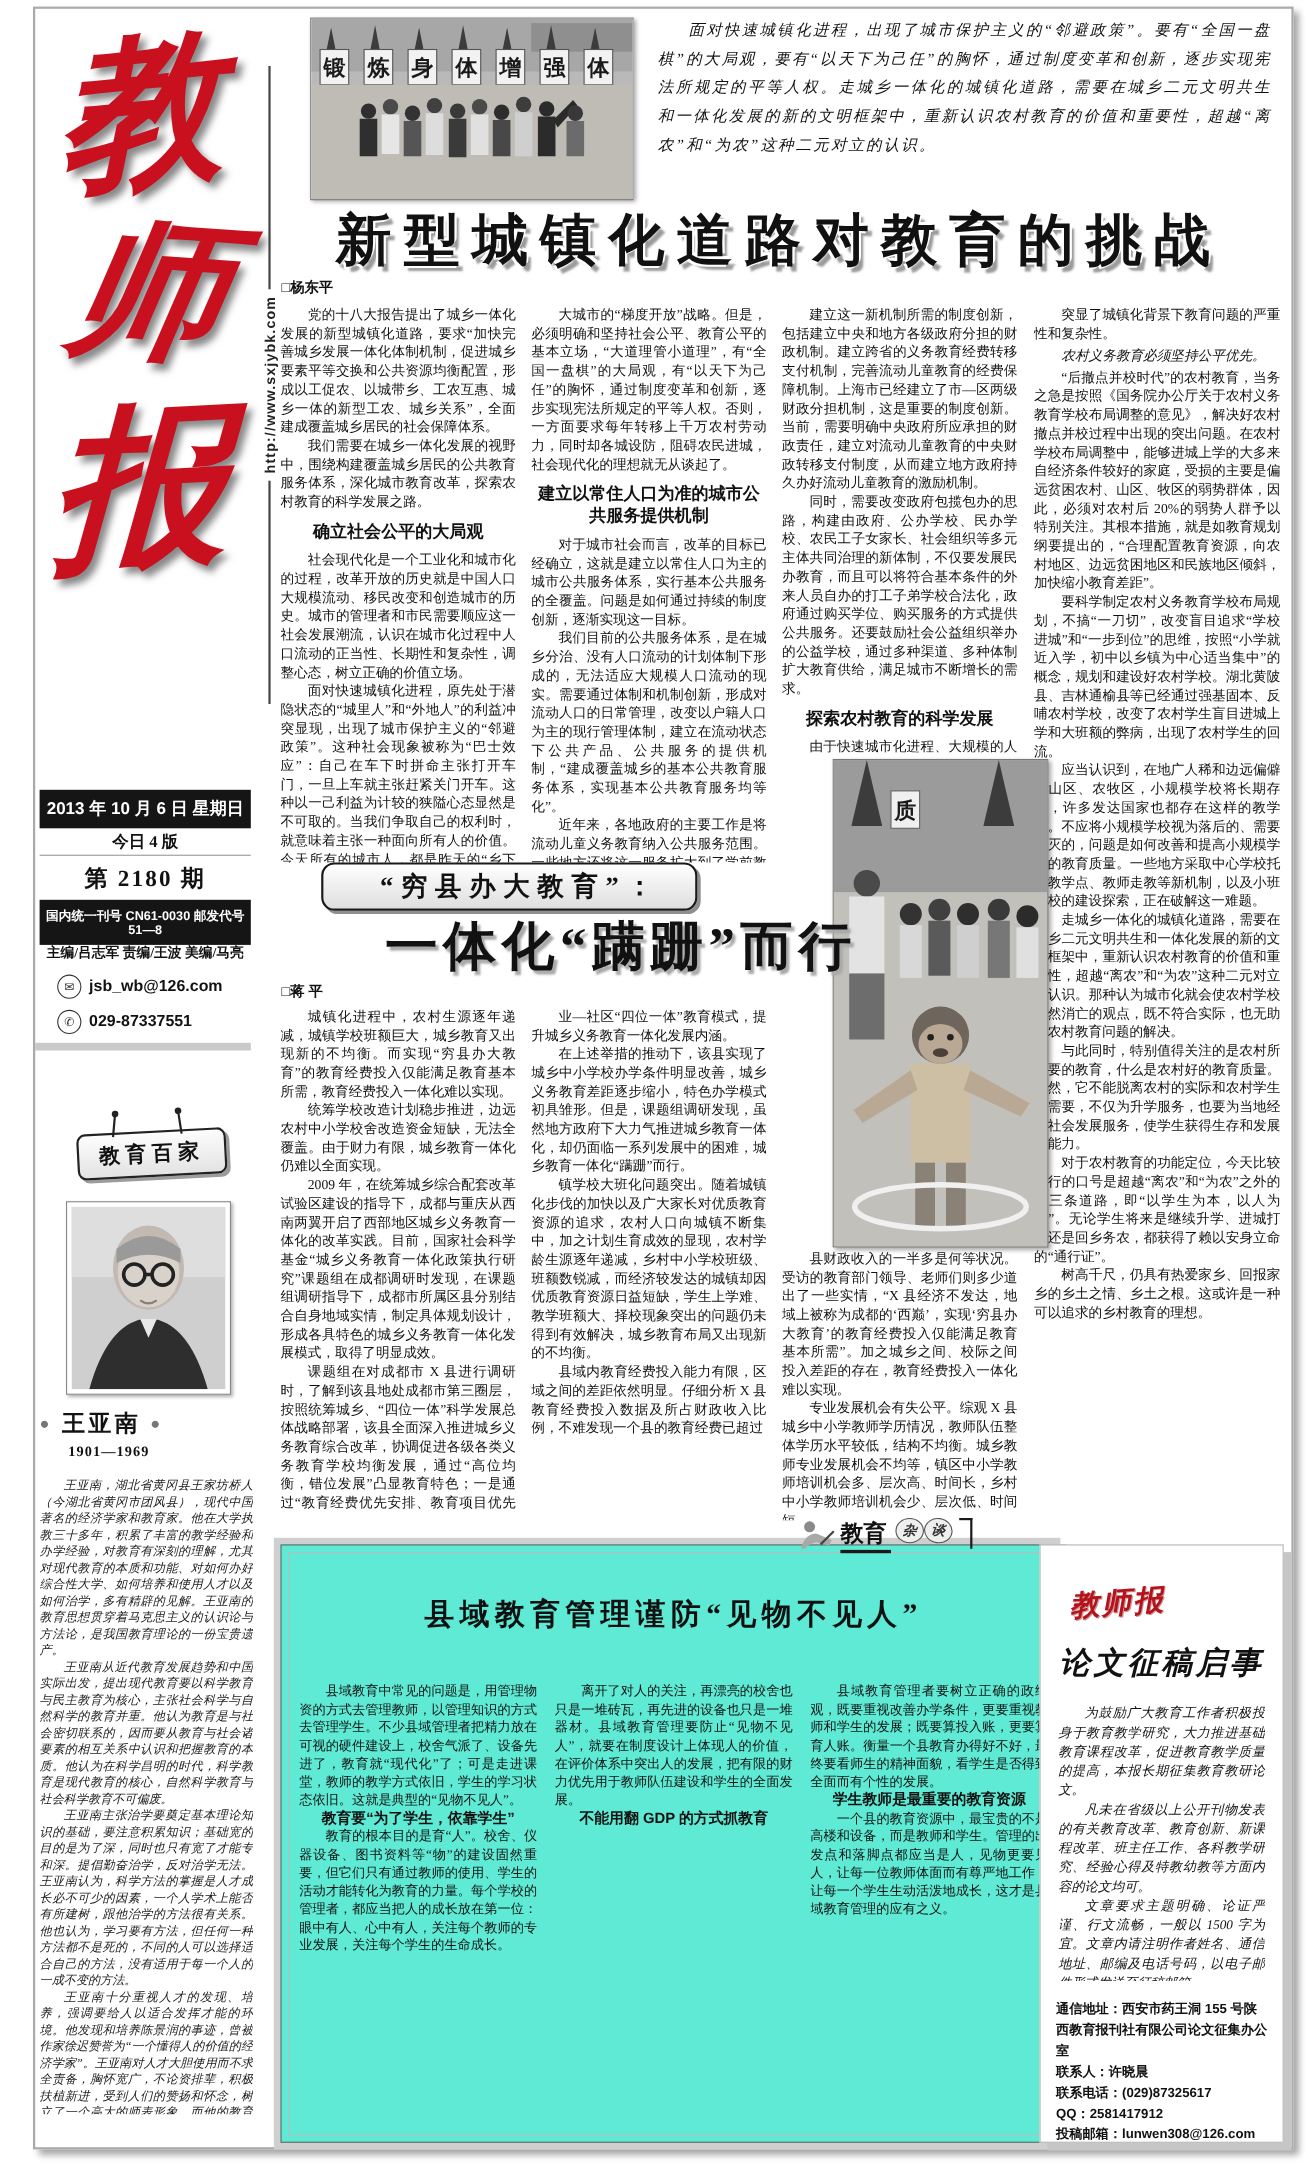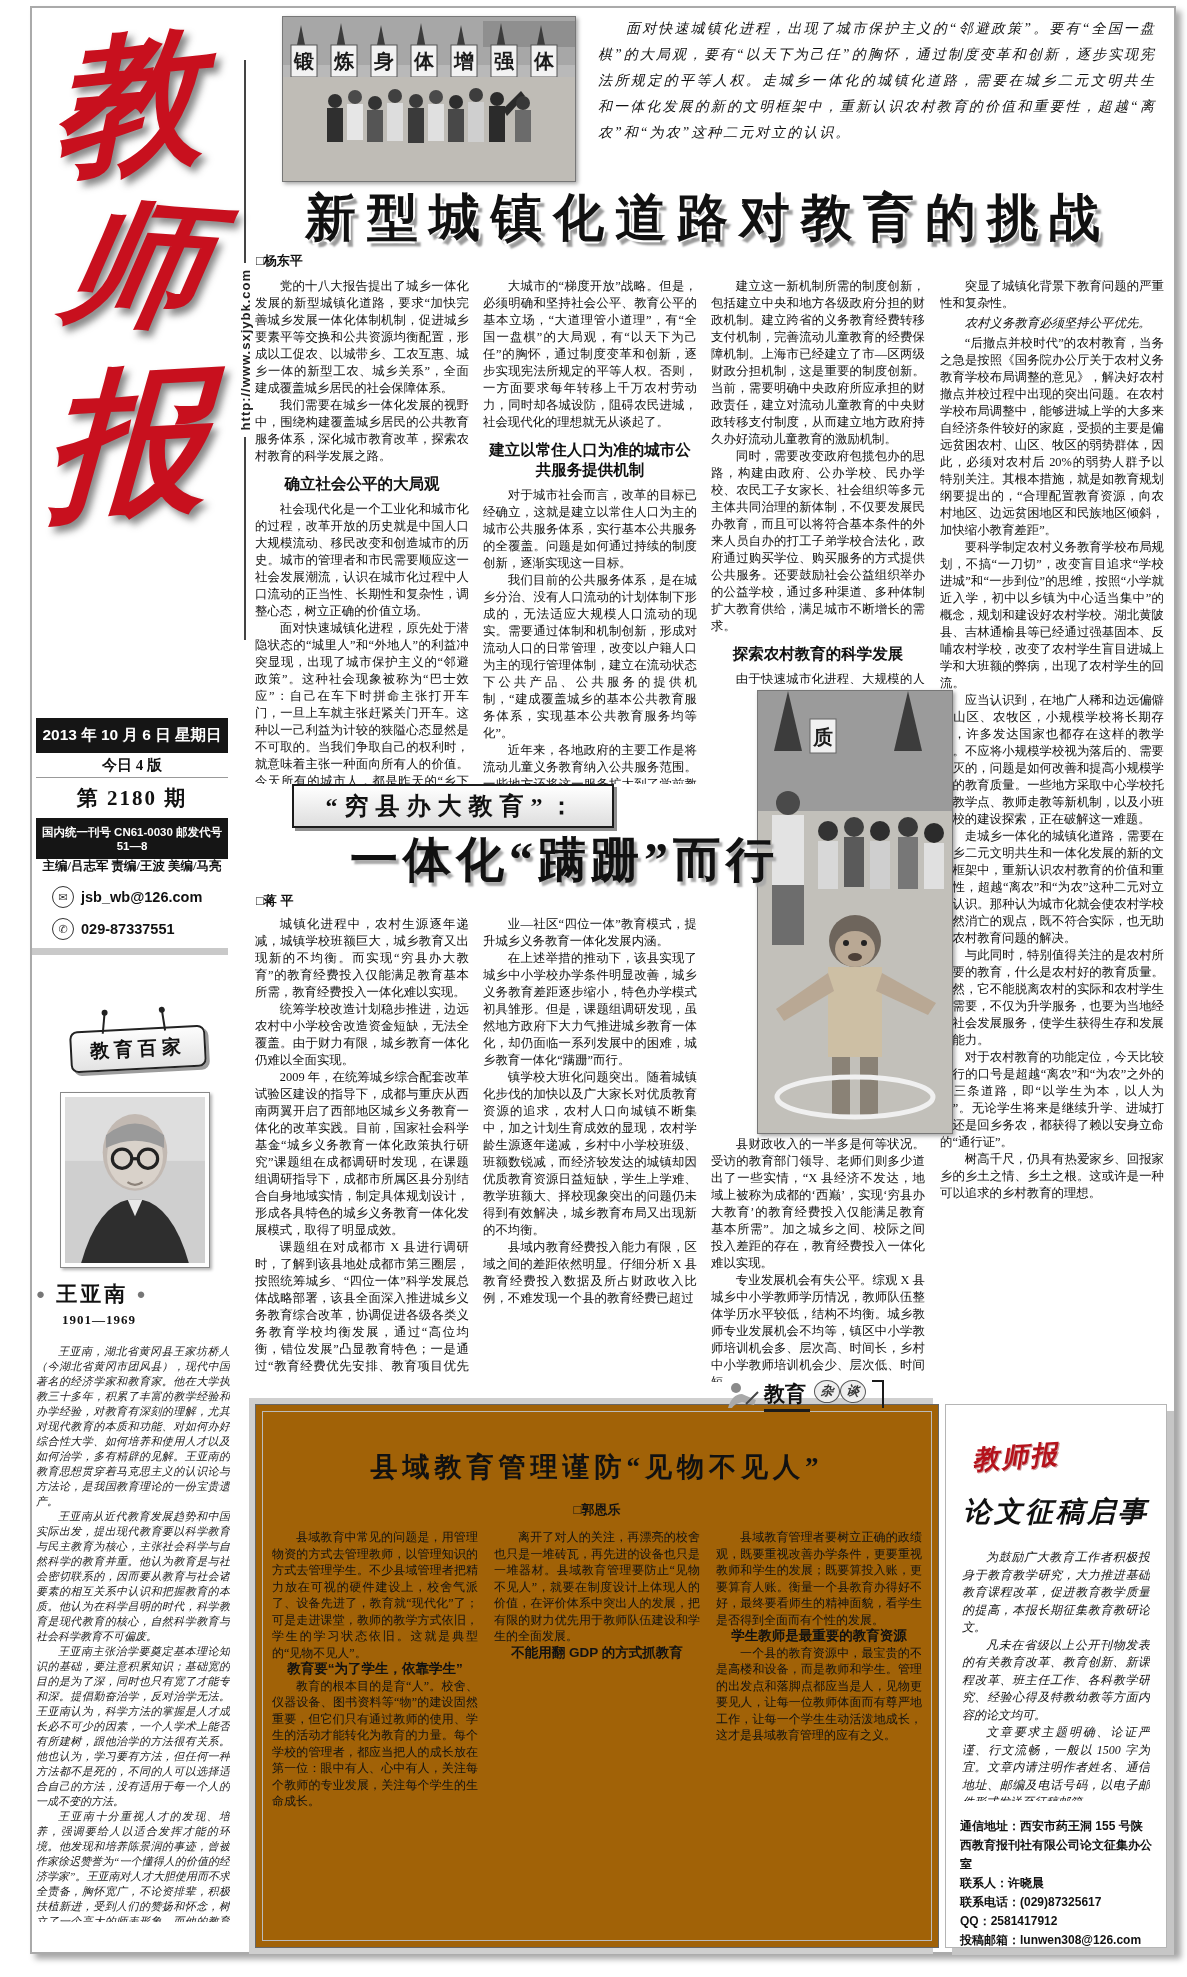--- a/index.html
+++ b/index.html
@@ -70,41 +70,41 @@
   .col .li-accent{font-style:italic;font-weight:normal;text-indent:2em;margin:3px 0;}
   .lead-col1{left:255px;top:278px;width:214px;height:506px;}
   .lead-col2{left:483px;top:278px;width:214px;height:506px;}
   .lead-col3{left:711px;top:278px;width:214px;height:406px;}
   .lead-col4{left:940px;top:278px;width:224px;height:1094px;}
   .hoop-photo{position:absolute;left:757px;top:690px;width:194px;height:442px;border:1px solid #777;
       box-shadow:2px 2px 4px rgba(0,0,0,.35);}
   .hoop-photo svg{display:block;width:100%;height:100%;}
 
   
-  .kicker-box{position:absolute;left:292px;top:784px;width:318px;height:40px;border:2px solid #1a1a1a;border-radius:0;
+  .kicker-box{position:absolute;left:292px;top:784px;width:318px;height:40px;border:2px solid #1a1a1a;border-radius:12px;
       background:linear-gradient(#ffffff,#dedede);box-shadow:3px 3px 0 #8f8f8f;display:flex;align-items:center;justify-content:center;
-      font-size:24px;font-weight:bold;letter-spacing:7px;white-space:nowrap;}
+      font-size:24px;font-weight:bold;letter-spacing:7px;white-space:nowrap;padding-left:20px;}
   .feature-headline{position:absolute;left:350px;top:828px;width:620px;font-size:48px;font-weight:900;letter-spacing:5px;
       white-space:nowrap;text-shadow:3px 4px 2px #a9a9a9;}
   .feature-byline{position:absolute;left:256px;top:892px;}
   .feat-col1{left:255px;top:916px;width:214px;height:460px;}
   .feat-col2{left:483px;top:916px;width:214px;height:460px;}
   .feat-col3{left:711px;top:1136px;width:214px;height:246px;}
 
   
   .essay-label{position:absolute;left:726px;top:1380px;display:flex;align-items:flex-start;gap:4px;z-index:5;}
   .essay-label .writer{width:34px;height:30px;}
   .lab-main{font-size:21px;font-weight:900;border-bottom:3px solid #1a1a1a;padding:0 4px 1px 0;
       font-family:"Liberation Sans","DejaVu Sans",sans-serif;}
   .bub{display:inline-flex;align-items:center;justify-content:center;width:24px;height:21px;border:1.5px solid #555;
       border-radius:50%;background:#efefef;font-size:12.5px;font-weight:bold;color:#333;font-style:italic;}
   .bub.b2{margin-left:-4px;transform:rotate(8deg);}
   .lab-corner{width:10px;height:26px;border-right:2px solid #1a1a1a;border-top:2px solid #1a1a1a;margin-left:2px;}
-  .essay-box{position:absolute;left:255px;top:1404px;width:682px;height:542px;background:#a16207;
-      border:1px solid #666;box-shadow:-6px -6px 0 #cfcfcf,-6px 6px 0 #cfcfcf;}
+  .essay-box{position:absolute;left:255px;top:1404px;width:682px;height:542px;background:#5eead4;
+      border:1px solid #666;box-shadow:-6px -6px 0 #cfcfcf,-6px 6px 0 #cfcfcf;padding-left:31px;}
   .essay-inner{position:absolute;left:6px;top:6px;right:6px;bottom:6px;border:1px solid #bbb;}
   .essay-headline{position:absolute;left:0;top:44px;width:100%;text-align:center;font-size:27px;font-weight:900;
       letter-spacing:5px;white-space:nowrap;}
   .essay-byline{position:absolute;left:0;top:96px;width:100%;text-align:center;}
   .essay-cols{position:absolute;left:16px;top:124px;right:16px;bottom:14px;display:flex;gap:16px;}
   .essay-cols .ecol{flex:1;overflow:hidden;font-size:12px;line-height:16.5px;text-align:justify;}
   .essay-cols .ecol p{margin:0;}
   .essay-cols .li-para{text-indent:2em;}
   .essay-cols .li-sub{font-weight:bold;text-indent:0;text-align:center;margin:6px 0 5px;font-size:13.5px;
       font-family:"Liberation Sans","DejaVu Sans",sans-serif;}
@@ -388,21 +388,20 @@
     </svg>
     <span class="lab-main">教育</span>
     <span class="bub b1">杂</span>
     <span class="bub b2">谈</span>
     <span class="lab-corner"></span>
   </div>
 
   <div class="essay-box">
     <div class="essay-inner"></div>
     <div class="essay-headline">县域教育管理谨防“见物不见人”</div>
-    <div class="essay-byline byline">□郭恩乐</div>
     <div class="essay-cols">
       <div class="ecol">
           <p class="li-para">县域教育中常见的问题是，用管理物资的方式去管理教师，以管理知识的方式去管理学生。不少县域管理者把精力放在可视的硬件建设上，校舍气派了、设备先进了，教育就“现代化”了；可是走进课堂，教师的教学方式依旧，学生的学习状态依旧。这就是典型的“见物不见人”。</p>
           <p class="li-sub">教育要“为了学生，依靠学生”</p>
           <p class="li-para">教育的根本目的是育“人”。校舍、仪器设备、图书资料等“物”的建设固然重要，但它们只有通过教师的使用、学生的活动才能转化为教育的力量。每个学校的管理者，都应当把人的成长放在第一位：眼中有人、心中有人，关注每个教师的专业发展，关注每个学生的生命成长。</p>
         </div>
       <div class="ecol">
           <p class="li-para">离开了对人的关注，再漂亮的校舍也只是一堆砖瓦，再先进的设备也只是一堆器材。县域教育管理要防止“见物不见人”，就要在制度设计上体现人的价值，在评价体系中突出人的发展，把有限的财力优先用于教师队伍建设和学生的全面发展。</p>
           <p class="li-sub">不能用翻 GDP 的方式抓教育</p>
         </div>

